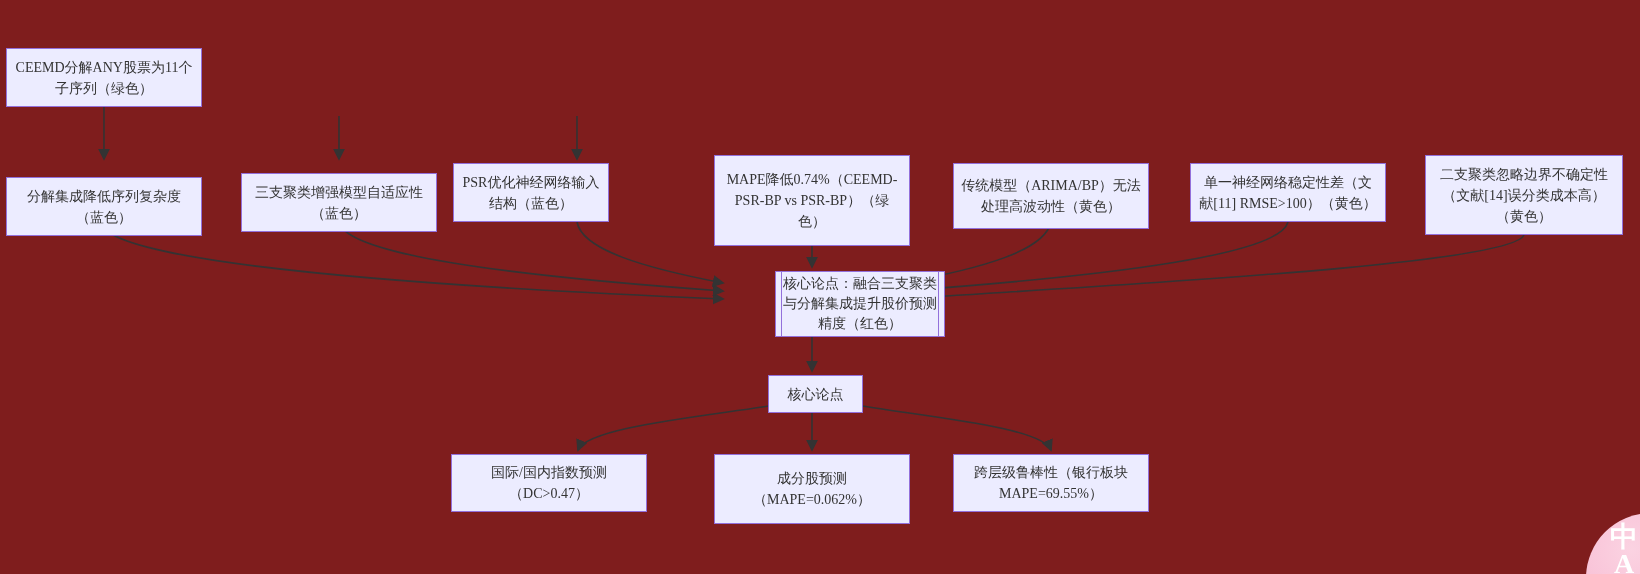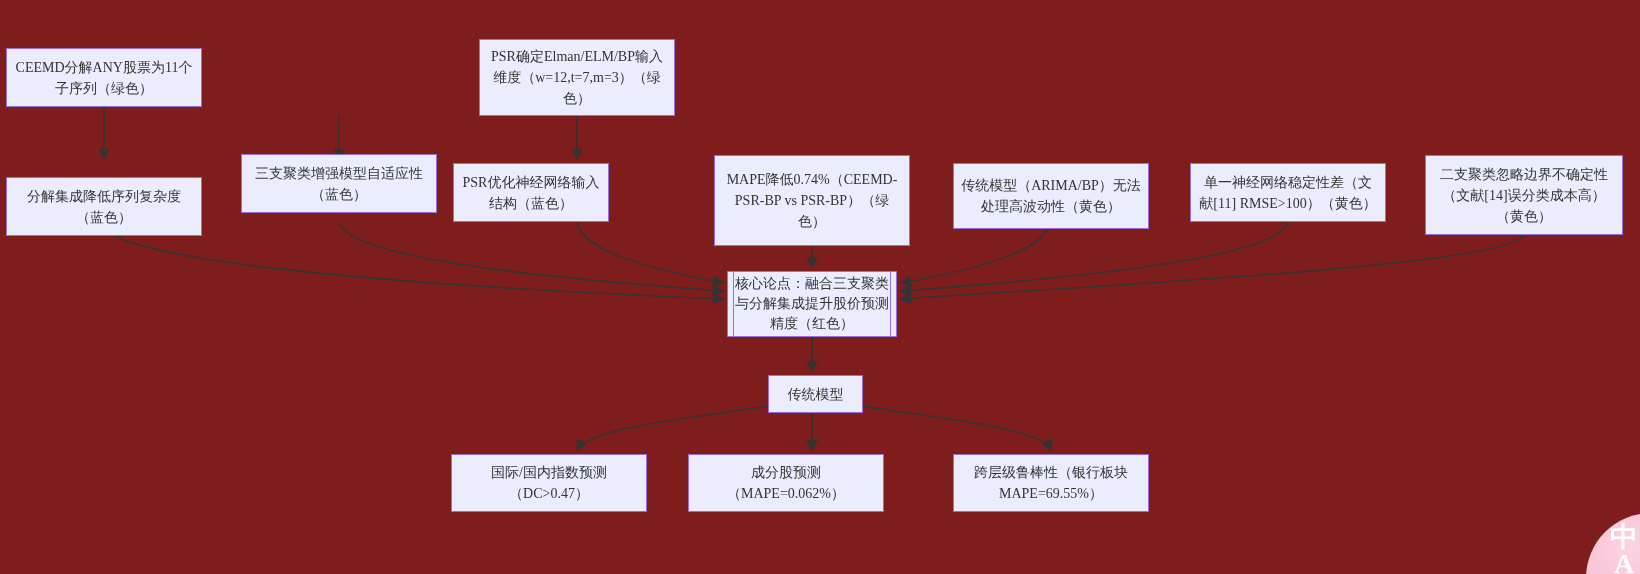--- a/index.html
+++ b/index.html
@@ -9,21 +9,21 @@
     font-family:Liberation Serif, serif;
   }
   #edges { position:absolute; left:0; top:0; }
   .node {
     position:absolute; box-sizing:border-box;
     background:#ECECFF; border:1px solid #9370DB;
     color:#333333; font-size:14px; line-height:21px;
     display:flex; align-items:center; justify-content:center;
     text-align:center; padding:2px 7px; word-break:break-word;
   }
-  .node-core { line-height:20px; }
+  .node-core { line-height:20px;margin-left:48px; }
   .node-core::before, .node-core::after {
     content:""; position:absolute; top:0; bottom:0; width:0;
     border-left:1px solid #9370DB;
   }
   .node-core::before { left:5px; }
   .node-core::after  { right:5px; }
   .floating-badge {
     position:absolute; left:1586px; top:513px; width:130px; height:130px;
     border-radius:50%; cursor:pointer;
     background:radial-gradient(circle at 35% 28%, #fbd3e2 0%, #f8bcd3 60%, #f5afca 100%);
@@ -59,28 +59,25 @@
       <path d="M 812 337 L 812 371" marker-end="url(#arrow)"></path>
       <path d="M 769 406 C 690 418 587 428 578 450" marker-end="url(#arrow)"></path>
       <path d="M 812 413 L 812 450" marker-end="url(#arrow)"></path>
       <path d="M 862 406 C 938 418 1042 428 1051 450" marker-end="url(#arrow)"></path>
     </g>
   </svg>
 
   <div class="node" style="left:6px;top:48px;width:196px;height:59px">
     <span>CEEMD分解ANY股票为11个子序列（绿色）</span>
   </div>
-  <div class="node" style="left:479px;top:39px;width:196px;height:77px">
-    <span>PSR确定Elman/ELM/BP输入维度（w=12,t=7,m=3）（绿色）</span>
-  </div>
 
   <div class="node" style="left:6px;top:177px;width:196px;height:59px">
     <span>分解集成降低序列复杂度（蓝色）</span>
   </div>
-  <div class="node" style="left:241px;top:154px;width:196px;height:59px">
+  <div class="node" style="left:241px;top:173px;width:196px;height:59px">
     <span>三支聚类增强模型自适应性（蓝色）</span>
   </div>
   <div class="node" style="left:453px;top:163px;width:156px;height:59px">
     <span>PSR优化神经网络输入结构（蓝色）</span>
   </div>
   <div class="node" style="left:714px;top:155px;width:196px;height:91px">
     <span>MAPE降低0.74%（CEEMD-PSR-BP vs PSR-BP）（绿色）</span>
   </div>
   <div class="node" style="left:953px;top:163px;width:196px;height:66px">
     <span>传统模型（ARIMA/BP）无法处理高波动性（黄色）</span>
@@ -90,27 +87,27 @@
   </div>
   <div class="node" style="left:1425px;top:155px;width:198px;height:80px">
     <span>二支聚类忽略边界不确定性（文献[14]误分类成本高）（黄色）</span>
   </div>
 
   <div class="node node-core" style="left:727px;top:271px;width:170px;height:66px">
     <span>核心论点：融合三支聚类与分解集成提升股价预测精度（红色）</span>
   </div>
 
   <div class="node" style="left:768px;top:375px;width:95px;height:38px">
-    <span>传统模型</span>
+    <span>核心论点</span>
   </div>
 
   <div class="node" style="left:451px;top:454px;width:196px;height:58px">
     <span>国际/国内指数预测（DC&gt;0.47）</span>
   </div>
-  <div class="node" style="left:688px;top:454px;width:196px;height:58px">
+  <div class="node" style="left:714px;top:454px;width:196px;height:70px">
     <span>成分股预测（MAPE=0.062%）</span>
   </div>
   <div class="node" style="left:953px;top:454px;width:196px;height:58px">
     <span>跨层级鲁棒性（银行板块MAPE=69.55%）</span>
   </div>
 
   <div class="floating-badge">
     <span class="badge-glyph">中A</span>
   </div>
 

